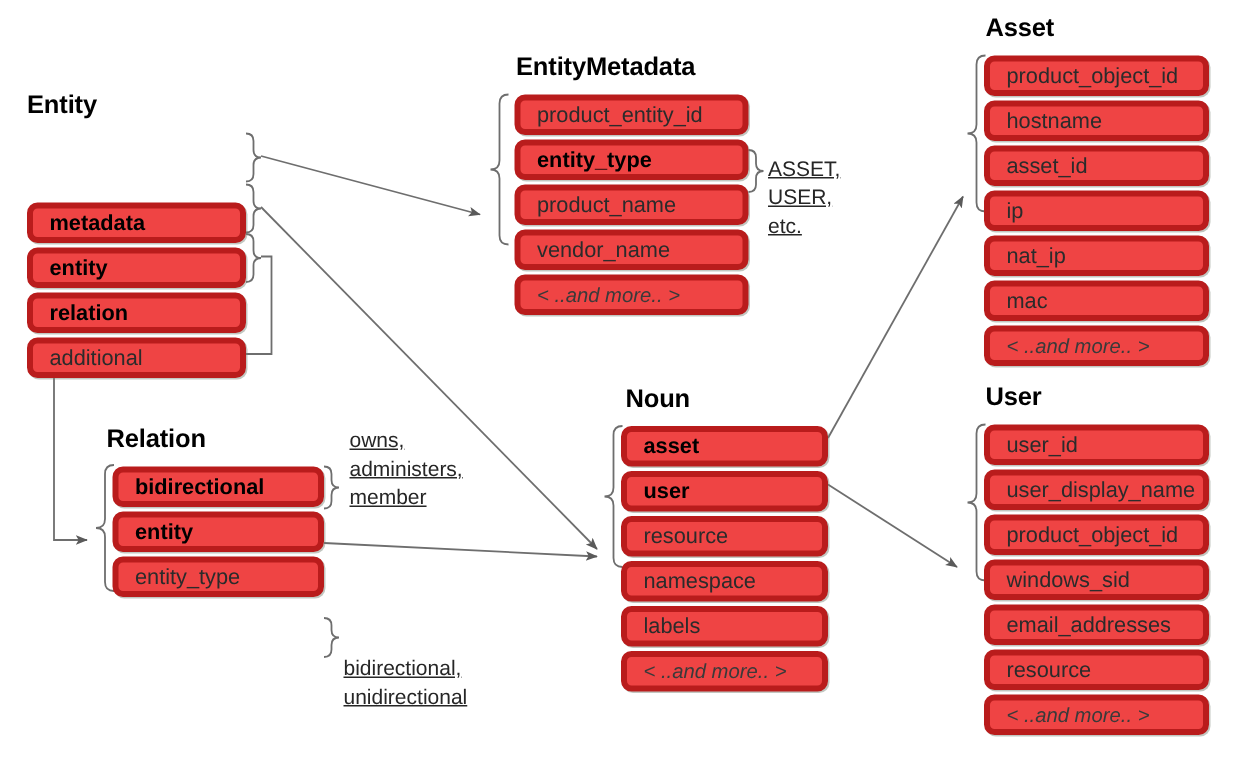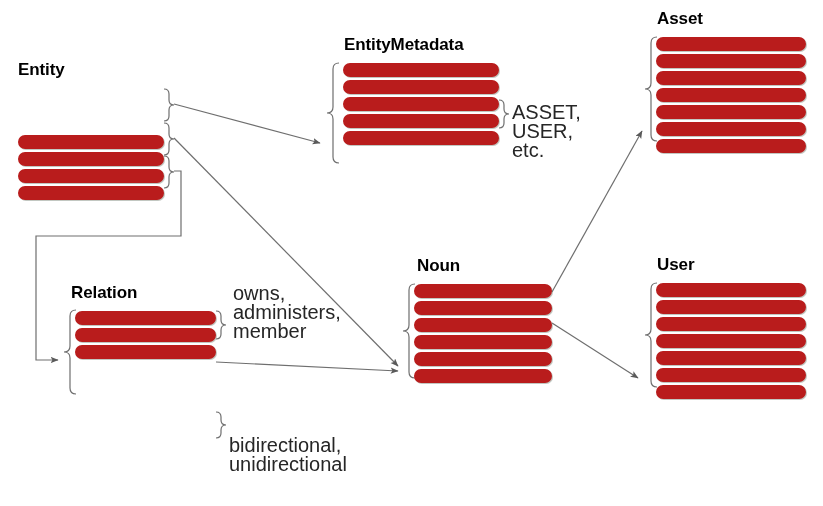--- a/index.html
+++ b/index.html
@@ -19,43 +19,44 @@
     position:absolute;
     font-size:17px;
     font-weight:bold;
     color:#000;
     white-space:nowrap;
     letter-spacing:-0.1px;
   }
   .rows{position:absolute;}
   .row{
     box-sizing:border-box;
-    height:14px;
+    height:27px;
     margin-bottom:3px;
-    background:#0ea5e9;
-    border:7px solid #b91c1c;
+    background:#ef4444;
+    border:4px solid #b91c1c;
     border-radius:7px;
     display:flex;
     align-items:center;
     padding-left:11px;
     font-size:14.5px;
     color:#2b2b2b;
     box-shadow:1px 1px 0 rgba(120,130,118,0.45);
     white-space:nowrap;
     overflow:hidden;
   }
   .row.bold{font-weight:bold;color:#000;}
-  .row.more{color:#3a3a3a;font-size:13.5px;}
+  .row.more{font-style:italic;color:#3a3a3a;font-size:13.5px;}
 
   .note{
     position:absolute;
-    font-size:20px;
+    font-size:14px;
     line-height:19px;
     color:#262626;
     white-space:pre;
+    text-decoration:underline;
   }
 </style>
 </head>
 <body>
 
 <div id="stage">
 
   <svg class="wires" viewBox="0 0 823 506">
     <defs>
       <marker id="arw" markerWidth="9" markerHeight="9" refX="7.4" refY="3.2" orient="auto" markerUnits="userSpaceOnUse">
@@ -153,21 +154,21 @@
       <div class="row">resource</div>
       <div class="row">namespace</div>
       <div class="row">labels</div>
       <div class="row more">&lt;  ..and more..  &gt;</div>
     </div>
   </div>
 
   <div class="group">
     <div class="grp-title" style="left:71px;top:283px;">Relation</div>
     <div class="rows" style="left:75px;top:311px;width:141px;">
-      <div class="row bold">administers</div>
+      <div class="row bold">bidirectional</div>
       <div class="row bold">entity</div>
       <div class="row">entity_type</div>
     </div>
   </div>
 
   <div class="note" style="left:512px;top:103px;">ASSET,
 USER,
 etc.</div>
 
   <div class="note" style="left:233px;top:284px;">owns,

